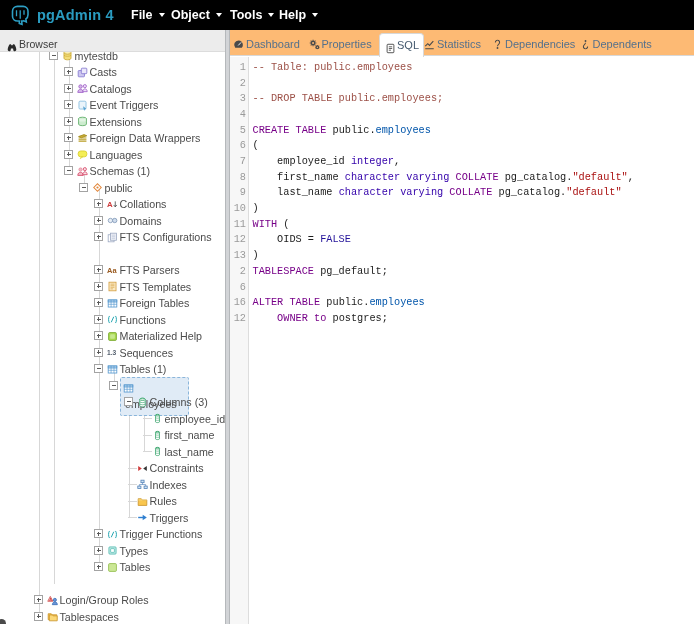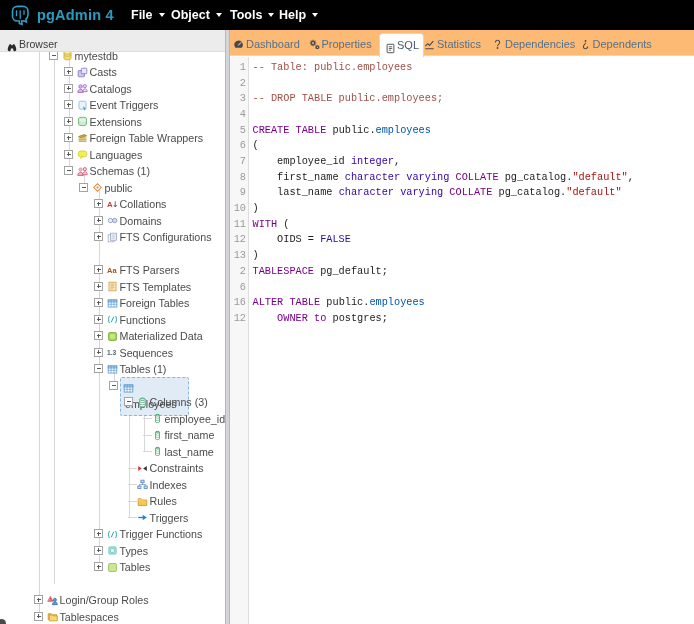--- a/index.html
+++ b/index.html
@@ -174,21 +174,21 @@
       <span class="lb" style="left:89.5px">Extensions</span>
     </div>
     <div class="tr" style="top:77.80px">
       <span class="eb plus" style="left:64px"></span>
       <span class="ic" style="left:77px">
         <svg width="11" height="11" viewBox="0 0 14 14">
           <path d="M2 4.5l7-2.5 3.5 1.5-7 2.6z" fill="#c9ad35" stroke="#9d8513"></path>
           <path d="M2 6.5h10M2 8.5h10M2 10.5h10" stroke="#b89c22" stroke-width="1.3"></path>
         </svg>
       </span>
-      <span class="lb" style="left:89.5px">Foreign Table Wrappers</span>
+      <span class="lb" style="left:89.5px">Foreign Data Wrappers</span>
     </div>
     <div class="tr" style="top:94.30px">
       <span class="eb plus" style="left:64px"></span>
       <span class="ic" style="left:77px">
         <svg width="11" height="11" viewBox="0 0 14 14">
           <rect x="1.5" y="2.5" width="11" height="7.5" rx="3.2" fill="#f4ee55" stroke="#d5cb22"></rect>
           <path d="M5.5 9.5L4 12.5l3.5-2.6z" fill="#f4ee55" stroke="#d5cb22" stroke-width=".6"></path>
         </svg>
       </span>
       <span class="lb" style="left:89.5px">Languages</span>
@@ -286,21 +286,21 @@
       <span class="lb" style="left:119.5px">Functions</span>
     </div>
     <div class="tr" style="top:275.80px">
       <span class="eb plus" style="left:94px"></span>
       <span class="ic" style="left:107px">
         <svg width="11" height="11" viewBox="0 0 14 14">
           <rect x="2" y="2" width="10" height="10" rx="1.5" fill="#a8d84f" stroke="#74a527"></rect>
           <rect x="4" y="4" width="6" height="6" rx="1" fill="#c6e88d" stroke="none"></rect>
         </svg>
       </span>
-      <span class="lb" style="left:119.5px">Materialized Data</span>
+      <span class="lb" style="left:119.5px">Materialized Help</span>
     </div>
     <div class="tr" style="top:292.30px">
       <span class="eb plus" style="left:94px"></span>
       <span class="ic" style="left:107px">
         <svg width="11" height="11" viewBox="0 0 14 14">
           <text x="0" y="10.5" font-family="Liberation Sans" font-size="8.5" font-weight="bold" fill="#55606e">1.3</text>
         </svg>
       </span>
       <span class="lb" style="left:119.5px">Sequences</span>
     </div>

